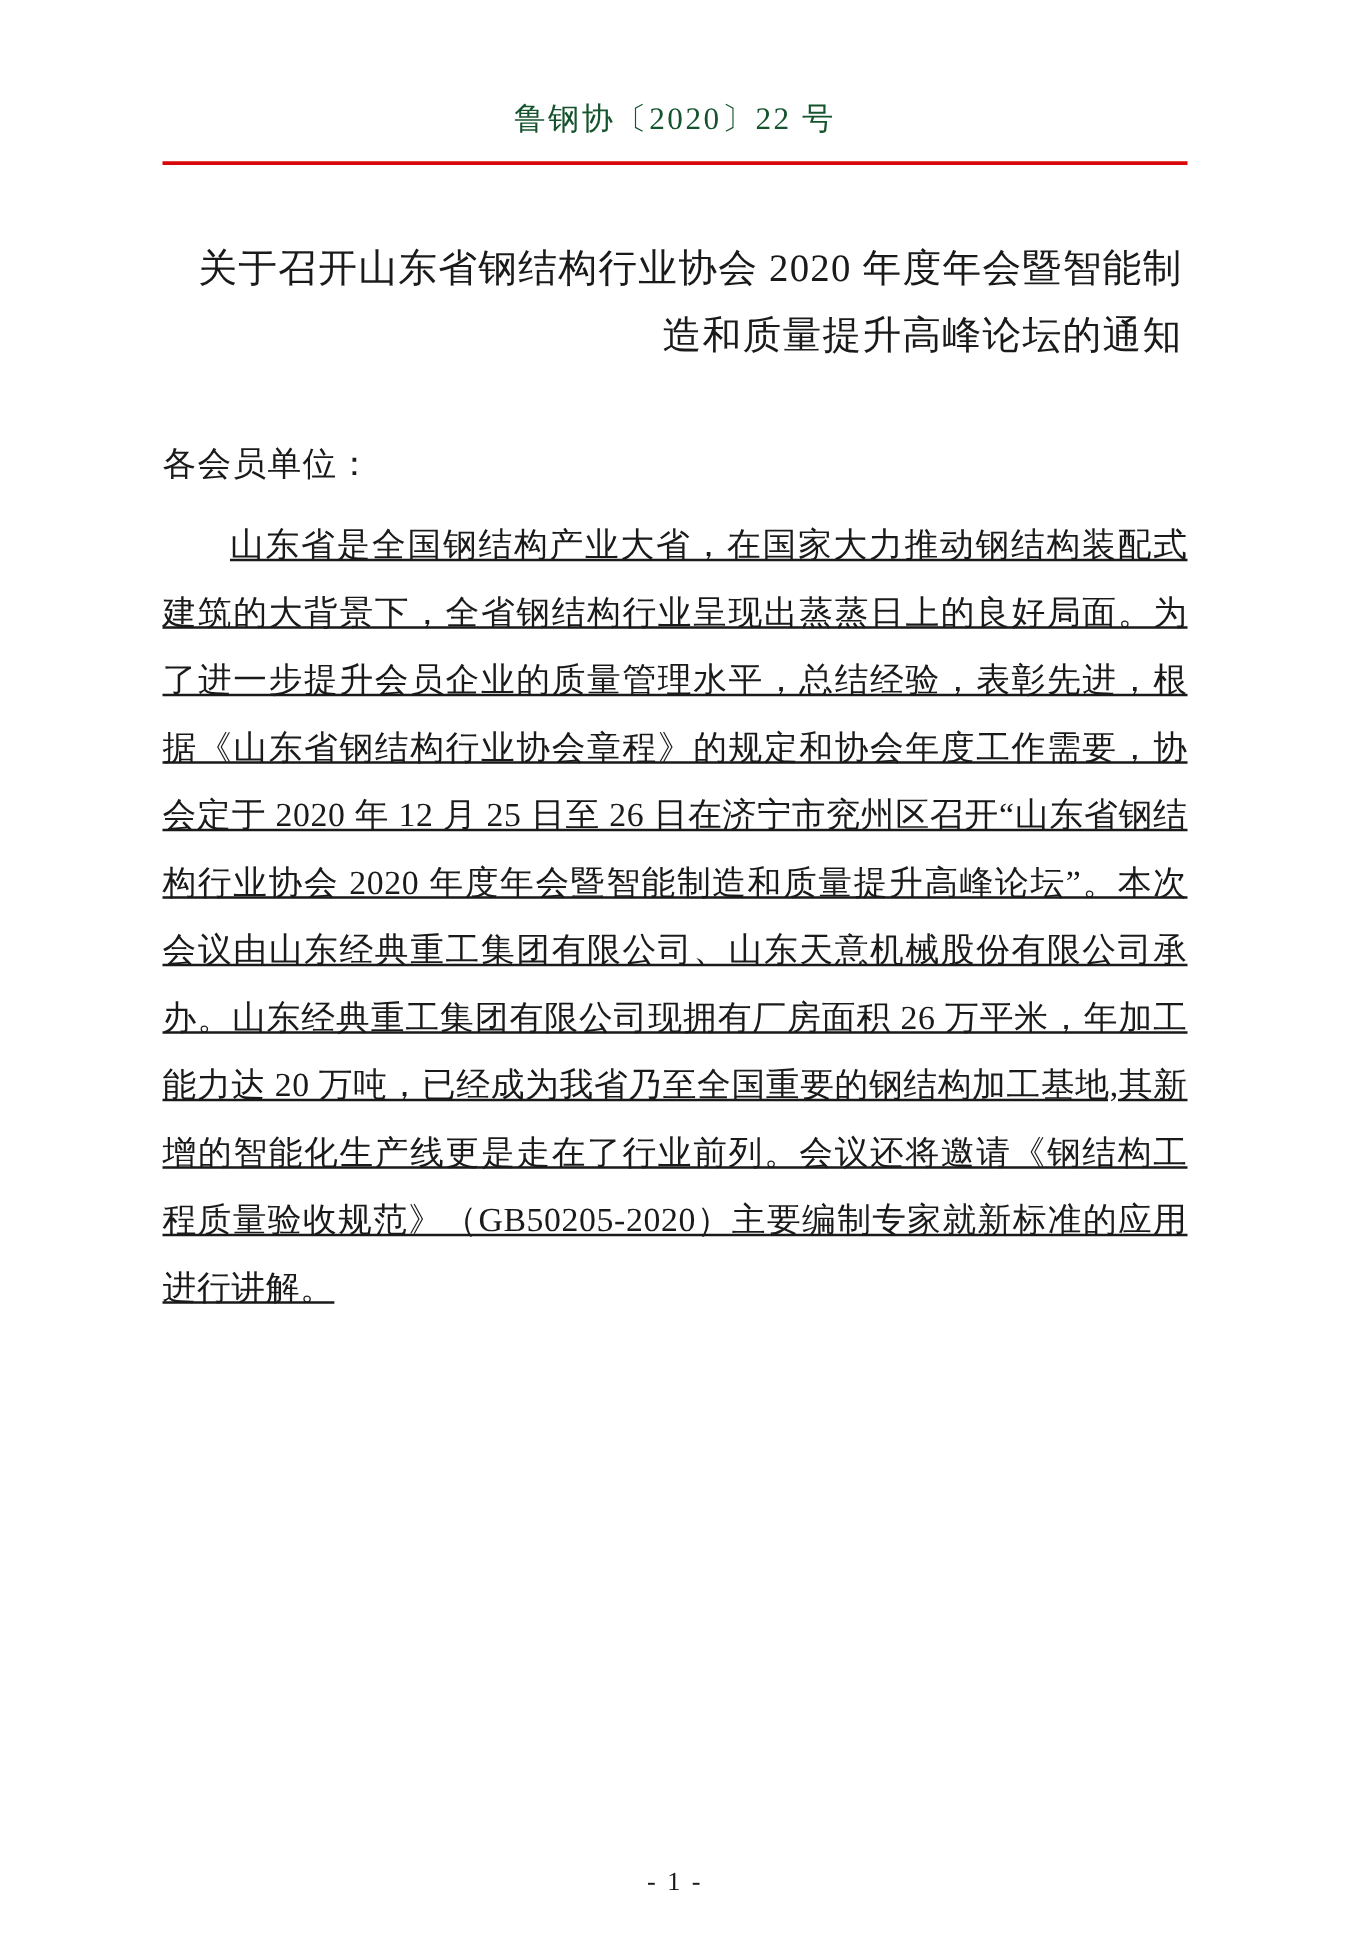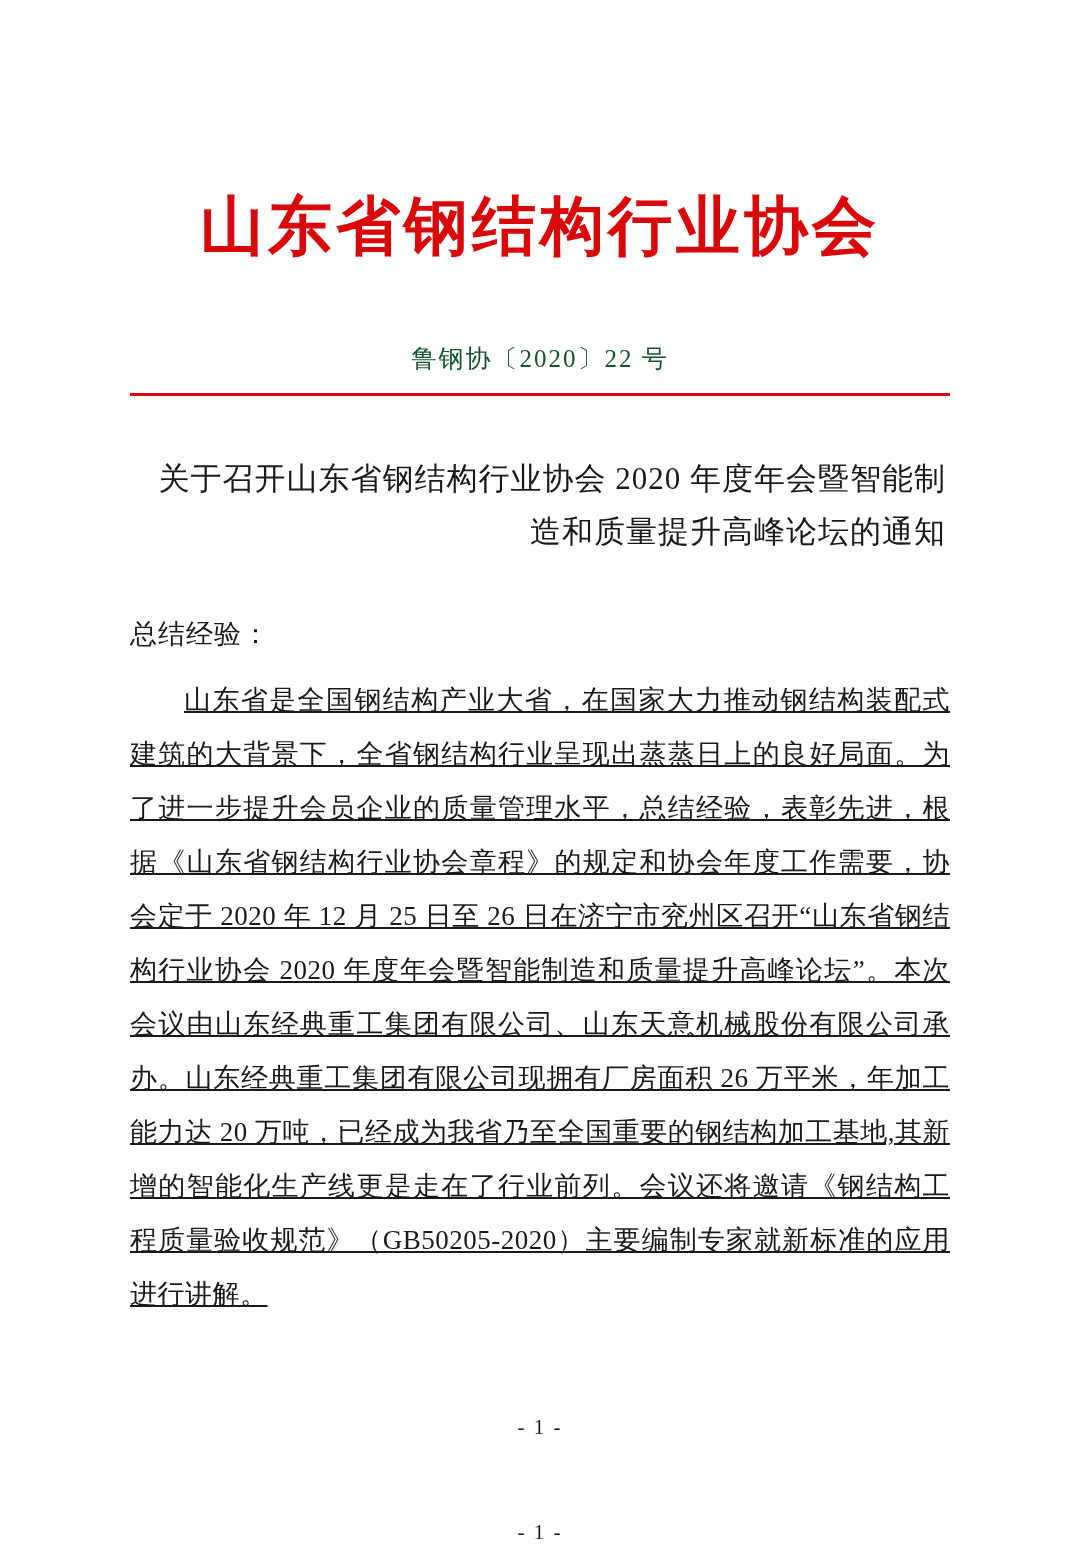--- a/index.html
+++ b/index.html
@@ -92,31 +92,28 @@
     font-size: 21px;
     color: #1a1a1a;
     letter-spacing: 2px;
   }
 </style>
 </head>
 <body>
 
 <div class="page">
 
-  <div class="doc-header">
-    <div class="org-title">山东省钢结构行业协会</div>
-  </div>
 
   <div class="doc-number">鲁钢协〔2020〕22 号</div>
 
   <div class="red-rule"></div>
 
   <div class="doc-title">关于召开山东省钢结构行业协会 2020 年度年会暨智能制造和质量提升高峰论坛的通知</div>
 
-  <div class="salutation">总结经验：</div>
+  <div class="salutation">各会员单位：</div>
 
   <div class="body-text">山东省是全国钢结构产业大省，在国家大力推动钢结构装配式建筑的大背景下，全省钢结构行业呈现出蒸蒸日上的良好局面。为了进一步提升会员企业的质量管理水平，总结经验，表彰先进，根据《山东省钢结构行业协会章程》的规定和协会年度工作需要，协会定于 2020 年 12 月 25 日至 26 日在济宁市兖州区召开“山东省钢结构行业协会 2020 年度年会暨智能制造和质量提升高峰论坛”。本次会议由山东经典重工集团有限公司、山东天意机械股份有限公司承办。山东经典重工集团有限公司现拥有厂房面积 26 万平米，年加工能力达 20 万吨，已经成为我省乃至全国重要的钢结构加工基地,其新增的智能化生产线更是走在了行业前列。会议还将邀请《钢结构工程质量验收规范》（GB50205-2020）主要编制专家就新标准的应用进行讲解。</div>
 
   <div class="page-num-inner">- 1 -</div>
 
   <div class="page-num-outer">- 1 -</div>
 
 </div>
 
 </body></html>

